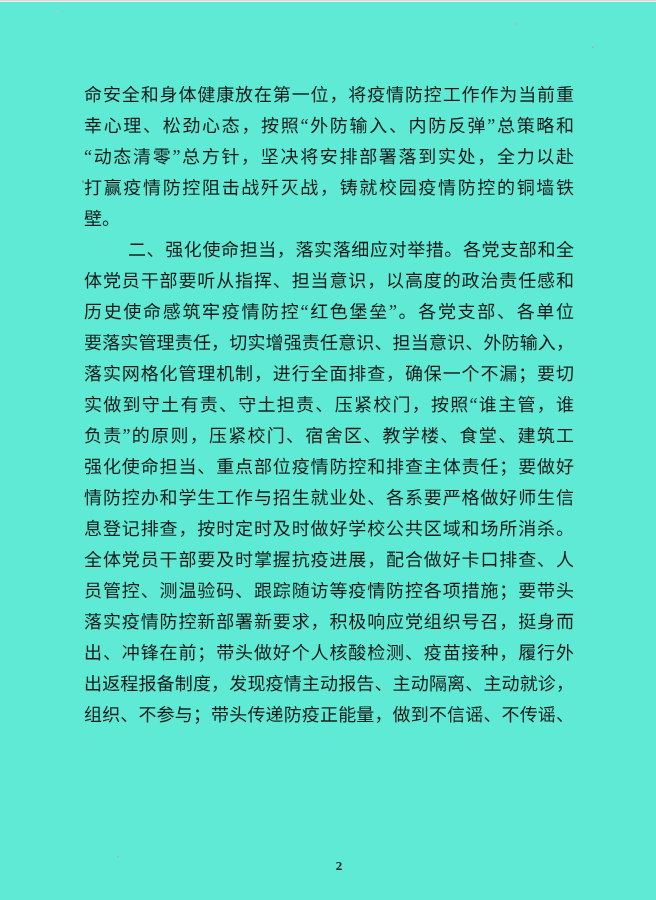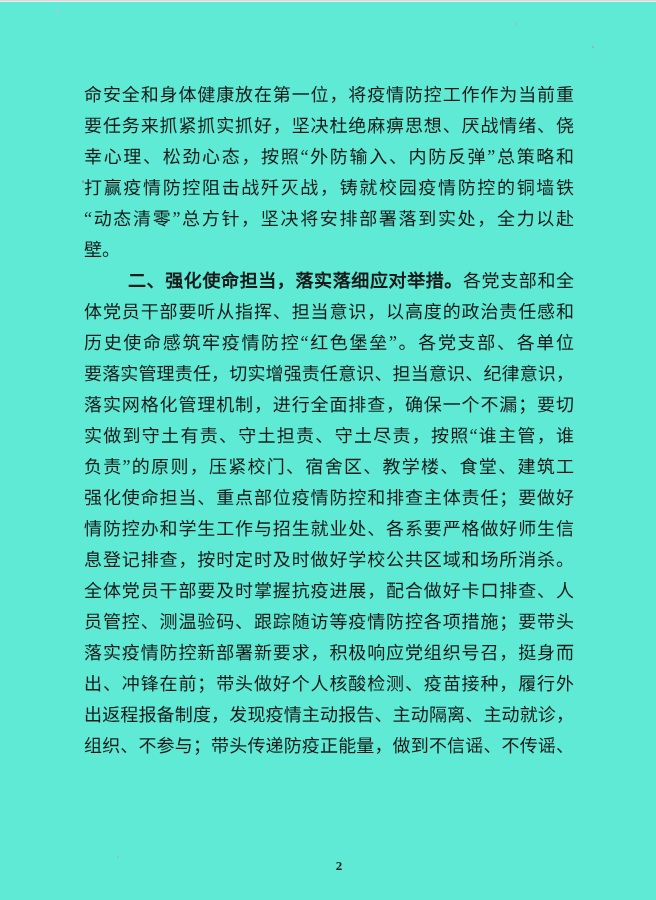--- a/index.html
+++ b/index.html
@@ -42,21 +42,21 @@
     font-kerning: none;
   }
   .line.para-end {
     text-align-last: left;
   }
   .line.indent {
     text-indent: 44px;
   }
   .hd-bold {
     font-family: "Liberation Sans", "DejaVu Sans", sans-serif;
-    font-weight: 700;
+    font-weight: 400;
   }
   .page-number {
     position: absolute;
     left: 0;
     right: 0;
     top: 858px;
     text-align: center;
     font-size: 13px;
     font-weight: 700;
     font-family: "Liberation Serif", "DejaVu Serif", serif;
@@ -80,33 +80,32 @@
   <div class="top-edge"></div>
 
   <div class="speck s1"></div>
   <div class="speck s2"></div>
   <div class="speck s3"></div>
   <div class="speck s4"></div>
   <div class="speck s5"></div>
 
   <div class="text-block">
     <div class="line">命安全和身体健康放在第一位，将疫情防控工作作为当前重</div>
-    <div class="line">要任务来抓紧抓实抓好，坚决杜绝麻痹思想、厌战情绪、侥</div>
     <div class="line">幸心理、松劲心态，按照“外防输入、内防反弹”总策略和</div>
+    <div class="line">“动态清零”总方针，坚决将安排部署落到实处，全力以赴</div>
     <div class="line">打赢疫情防控阻击战歼灭战，铸就校园疫情防控的铜墙铁</div>
-    <div class="line">“动态清零”总方针，坚决将安排部署落到实处，全力以赴</div>
     <div class="line para-end">壁。</div>
 
     <div class="line indent"><span class="hd-bold">二、强化使命担当，落实落细应对举措。</span><span>各党支部和全</span></div>
 
     <div class="line">体党员干部要听从指挥、担当意识，以高度的政治责任感和</div>
     <div class="line">历史使命感筑牢疫情防控“红色堡垒”。各党支部、各单位</div>
-    <div class="line">要落实管理责任，切实增强责任意识、担当意识、纪律意识，</div>
+    <div class="line">要落实管理责任，切实增强责任意识、担当意识、外防输入，</div>
     <div class="line">落实网格化管理机制，进行全面排查，确保一个不漏；要切</div>
-    <div class="line">实做到守土有责、守土担责、守土尽责，按照“谁主管，谁</div>
+    <div class="line">实做到守土有责、守土担责、压紧校门，按照“谁主管，谁</div>
     <div class="line">负责”的原则，压紧校门、宿舍区、教学楼、食堂、建筑工</div>
     <div class="line">强化使命担当、重点部位疫情防控和排查主体责任；要做好</div>
     <div class="line">情防控办和学生工作与招生就业处、各系要严格做好师生信</div>
     <div class="line">息登记排查，按时定时及时做好学校公共区域和场所消杀。</div>
     <div class="line">全体党员干部要及时掌握抗疫进展，配合做好卡口排查、人</div>
     <div class="line">员管控、测温验码、跟踪随访等疫情防控各项措施；要带头</div>
     <div class="line">落实疫情防控新部署新要求，积极响应党组织号召，挺身而</div>
     <div class="line">出、冲锋在前；带头做好个人核酸检测、疫苗接种，履行外</div>
     <div class="line">出返程报备制度，发现疫情主动报告、主动隔离、主动就诊，</div>
     <div class="line">组织、不参与；带头传递防疫正能量，做到不信谣、不传谣、</div>

